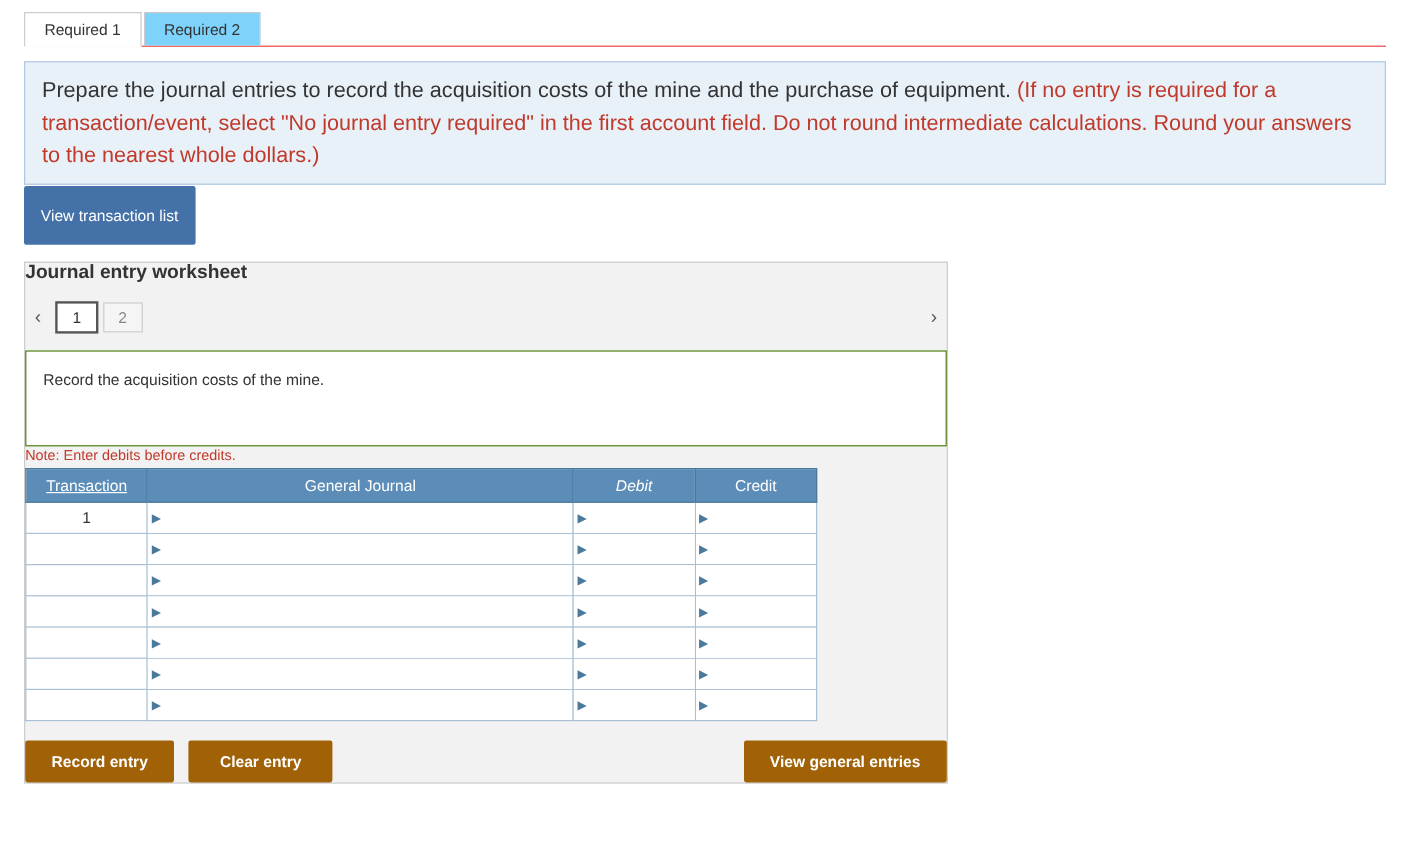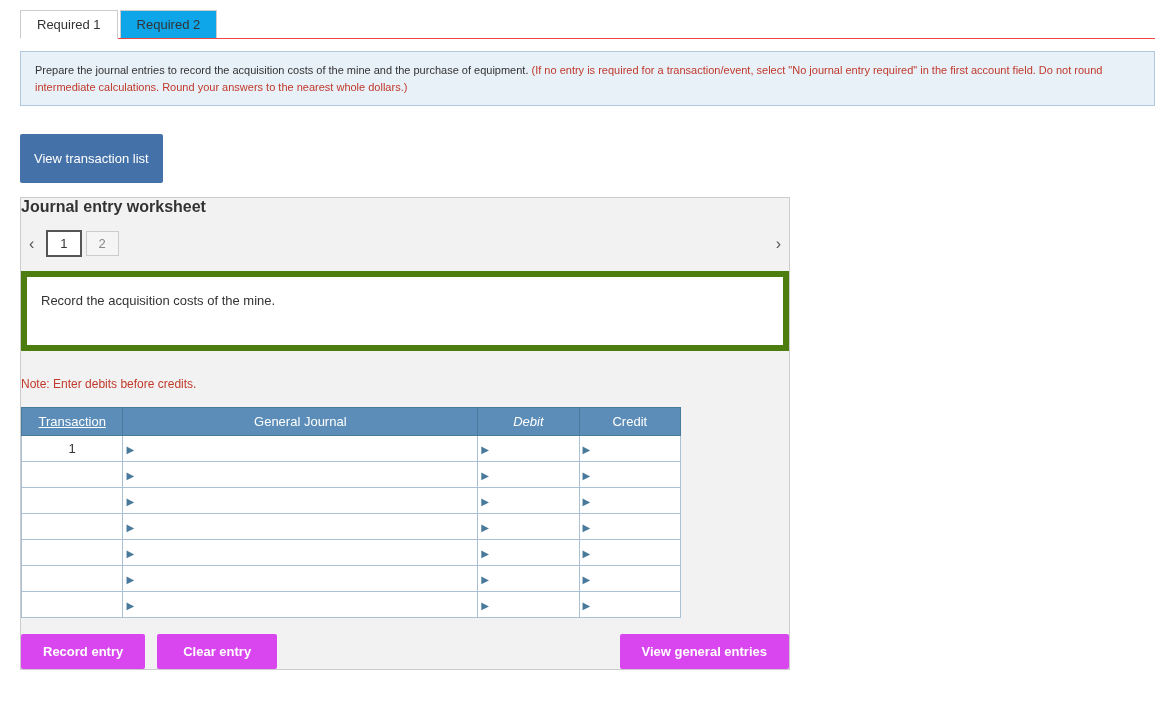--- a/index.html
+++ b/index.html
@@ -14,39 +14,39 @@
     
     .tabs {
       display: flex;
       border-bottom: 1px solid #ef4444;
       margin-bottom: 12px;
     }
     .tab {
       padding: 6px 16px;
       border: 1px solid #ccc;
       border-bottom: none;
-      background: #0ea5e9;
+      background: #7dd3fc;
       cursor: pointer;
       font-size: 13px;
       margin-right: 2px;
     }
     .tab.active {
       background: #fff;
       border-bottom: 1px solid #fff;
       margin-bottom: -1px;
       z-index: 1;
     }
 
     
     .info-box {
       background: #e8f0f8;
       border: 1px solid #b0c8e0;
       padding: 10px 14px;
-      margin-bottom: 28px;
-      font-size: 11px;
+      margin-bottom: 1px;
+      font-size: 18px;
       line-height: 1.5;
     }
     .info-box .red-text {
       color: #c0392b;
     }
 
     
     .btn-blue {
       background: #4472a8;
       color: #fff;
@@ -98,31 +98,31 @@
     }
     .page-num.inactive {
       background: #f5f5f5;
       border: 1px solid #ccc;
       color: #888;
     }
 
     
     .description-box {
       background: #fff;
-      border: 6px solid #4d7c0f;
+      border: 1px solid #4d7c0f;
       padding: 16px 14px;
-      margin-bottom: 26px;
+      margin-bottom: 0;
       min-height: 80px;
       font-size: 13px;
     }
 
     .note-text {
       color: #c0392b;
       font-size: 12px;
-      margin-bottom: 16px;
+      margin-bottom: 4px;
     }
 
     
     .journal-table {
       width: 100%;
       border-collapse: collapse;
       font-size: 13px;
       max-width: 660px;
     }
     .journal-table th {
@@ -178,21 +178,21 @@
 
     
     .buttons-row {
       display: flex;
       align-items: center;
       gap: 12px;
       margin-top: 16px;
       max-width: 770px;
     }
     .btn-action {
-      background: #d946ef;
+      background: #a16207;
       color: #fff;
       border: none;
       padding: 10px 22px;
       cursor: pointer;
       font-size: 13px;
       font-weight: bold;
       border-radius: 2px;
       min-width: 120px;
     }
     .btn-spacer { flex: 1; }

